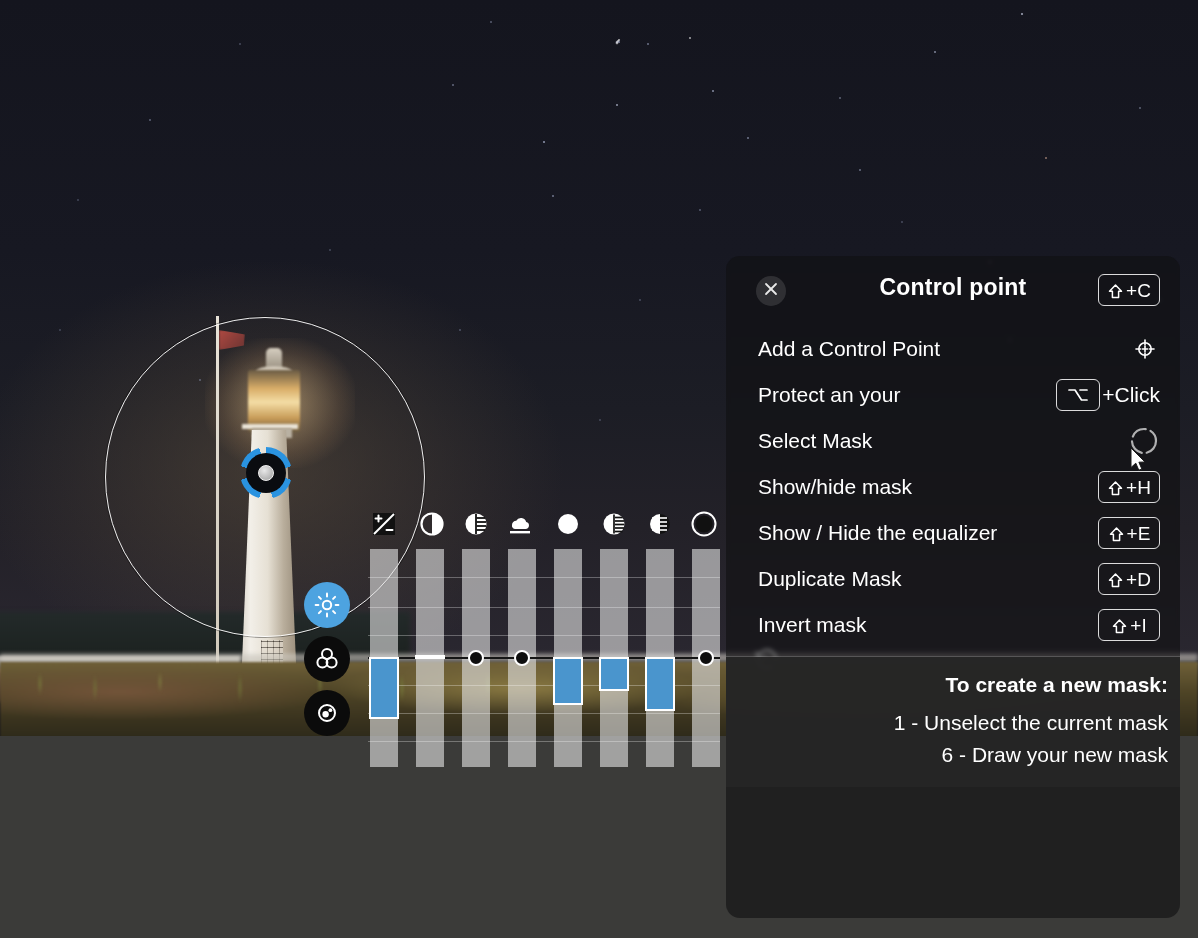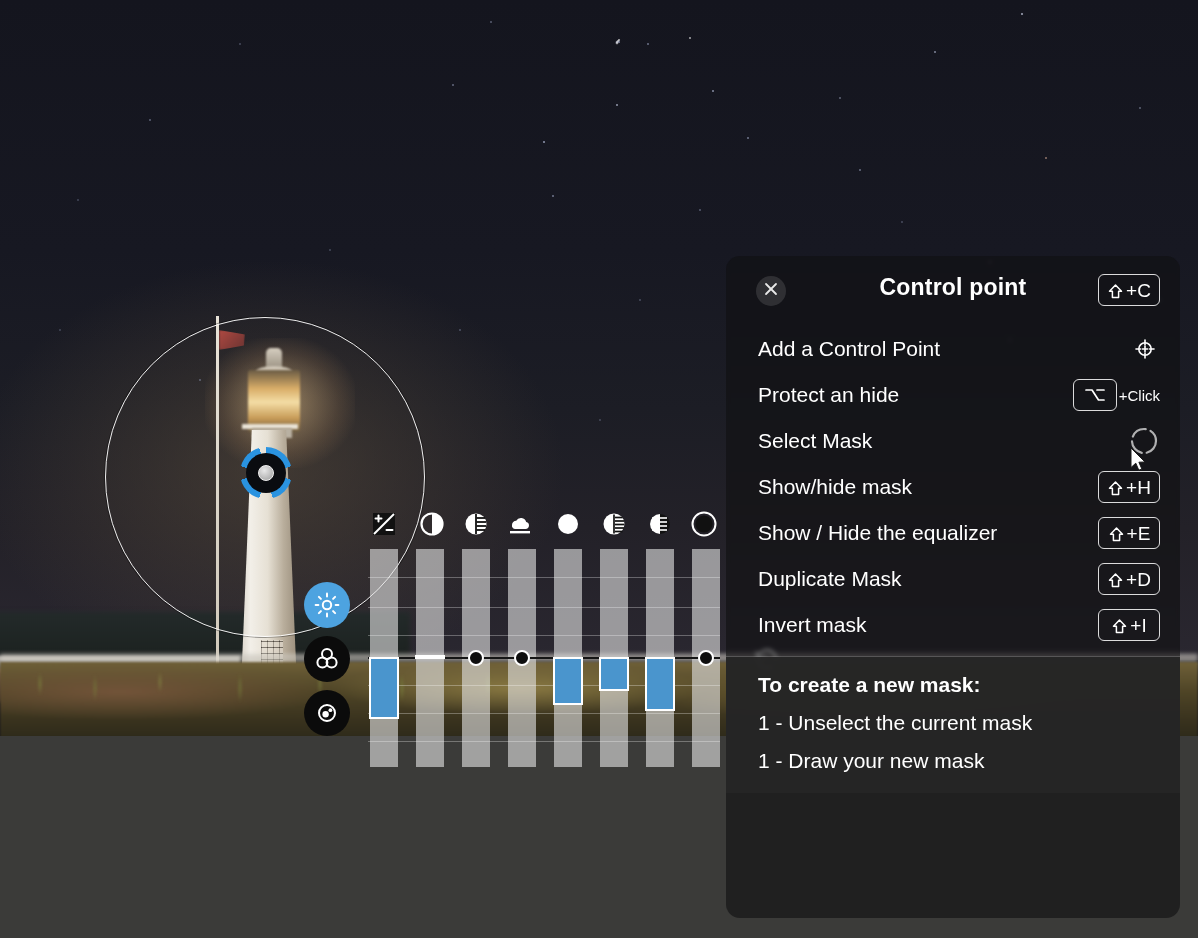--- a/index.html
+++ b/index.html
@@ -237,28 +237,29 @@
     color:#fff; font-size:19px; line-height:1;
   }
   .kbd.small{ min-width:44px; padding:0 6px; }
   .title-kbd{ position:absolute; right:20px; top:18px; }
   .rows{ position:relative; padding:0 0 0 0; }
   .row{
     position:relative; display:flex; align-items:center; justify-content:space-between;
     height:46px; padding:0 20px 0 32px;
   }
   .row .label{ color:#fff; font-size:21px; white-space:nowrap; }
-  .row .right{ display:flex; align-items:center; gap:2px; color:#fff; font-size:15px; }
+  .row .right{ display:flex; align-items:center; gap:2px; color:#fff; font-size:21px; }
   .sep{ height:1px; background: rgba(255,255,255,.16); margin: 8px 0 0 0; }
   .footer{
     background: rgba(38,38,38,0.97);
     padding:16px 12px 20px 32px;
+    text-align:right;
   }
   .footer .ftitle{ color:#fff; font-size:21px; font-weight:bold; margin-bottom:14px; }
-  .footer .fline{ color:#fff; font-size:21px; margin-bottom:14px; }
+  .footer .fline{ color:#fff; font-size:21px; margin-bottom:8px; }
   .footer .fline:last-child{ margin-bottom:0; }
 
   .cursor-arrow{ position:absolute; left:1130px; top:447px; width:18px; height:26px; }
 </style>
 </head>
 <body>
 
 <div id="stage">
 
   <div class="photo">
@@ -476,21 +477,21 @@
               <line x1="6" y1="15" x2="10.5" y2="15"></line>
               <line x1="19.5" y1="15" x2="24" y2="15"></line>
               <line x1="15" y1="12.4" x2="15" y2="17.6"></line>
               <line x1="12.4" y1="15" x2="17.6" y2="15"></line>
             </g>
           </svg>
         </span>
       </div>
 
       <div class="row">
-        <span class="label">Protect an hide</span>
+        <span class="label">Protect an your</span>
         <span class="right">
           <span class="kbd small">
             <svg width="22" height="18" viewBox="0 0 22 18">
               <path d="M2 4 H8 L14.5 14 H20" fill="none" stroke="#fff" stroke-width="1.7" stroke-linecap="round" stroke-linejoin="round"></path>
               <line x1="13" y1="4" x2="20" y2="4" stroke="#fff" stroke-width="1.7" stroke-linecap="round"></line>
             </svg>
           </span>
           <span>+Click</span>
         </span>
       </div>
@@ -553,21 +554,21 @@
         </span>
       </div>
 
 
       <div class="sep"></div>
     </div>
 
     <div class="footer">
       <div class="ftitle">To create a new mask:</div>
       <div class="fline">1 - Unselect the current mask</div>
-      <div class="fline">1 - Draw your new mask</div>
+      <div class="fline">6 - Draw your new mask</div>
     </div>
   </div>
 
   <div class="cursor-arrow">
     <svg width="18" height="26" viewBox="0 0 18 26">
       <path d="M1 1 L1 20.5 L5.8 16.2 L8.8 23.2 L11.8 21.9 L8.9 15.2 L15 15 Z" fill="#ffffff" stroke="#1a1a1a" stroke-width="1"></path>
     </svg>
   </div>
 
 </div>

